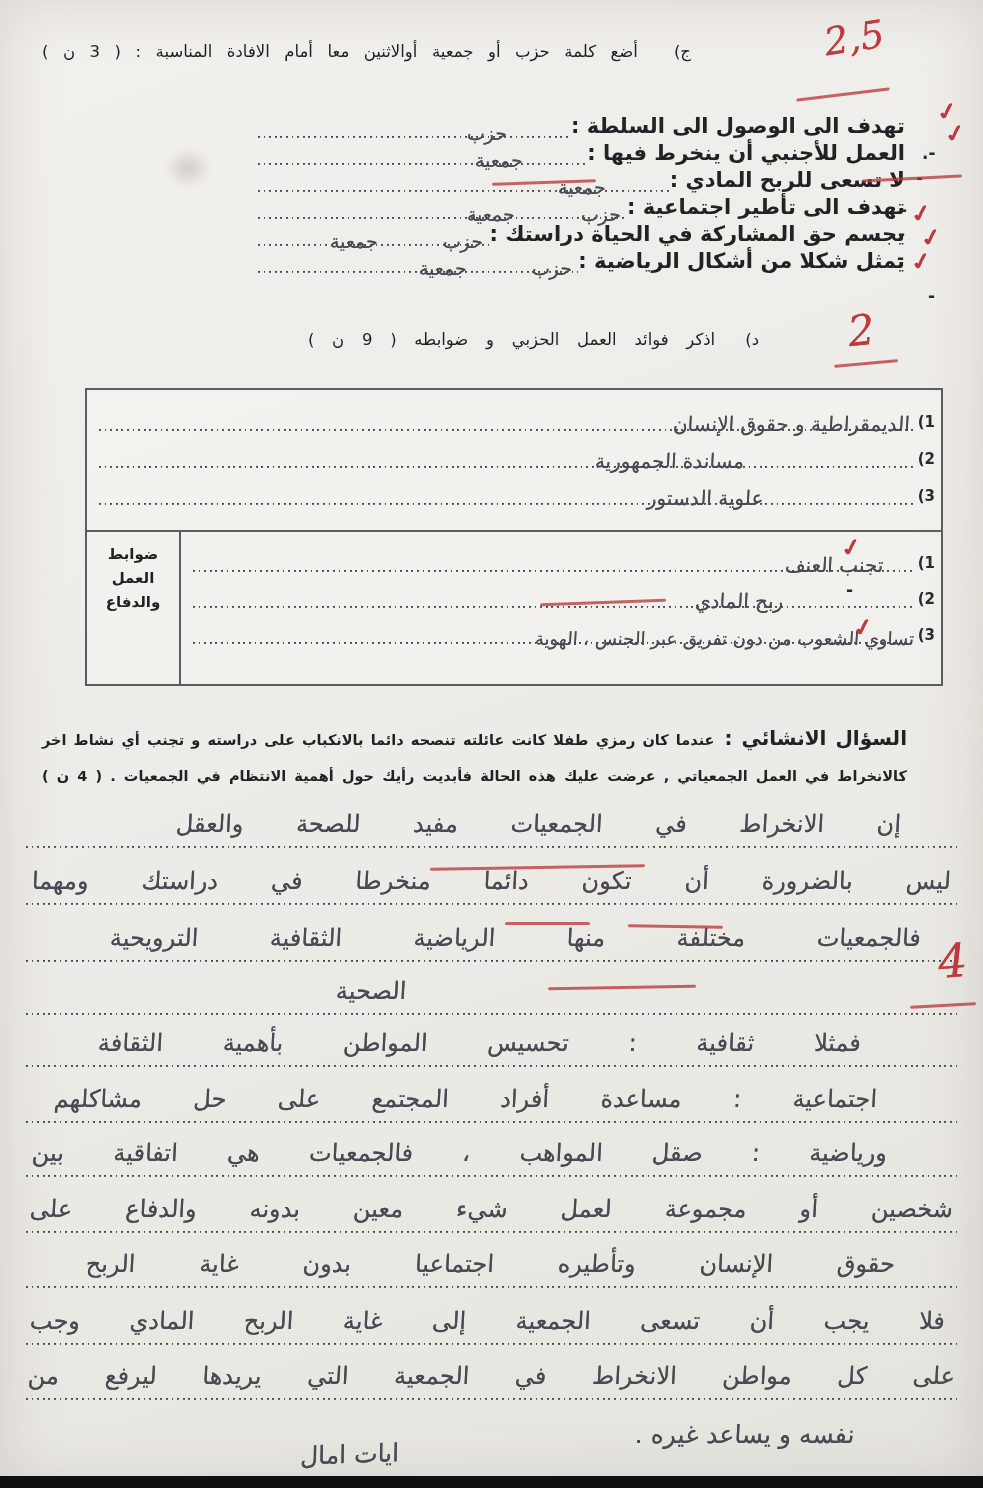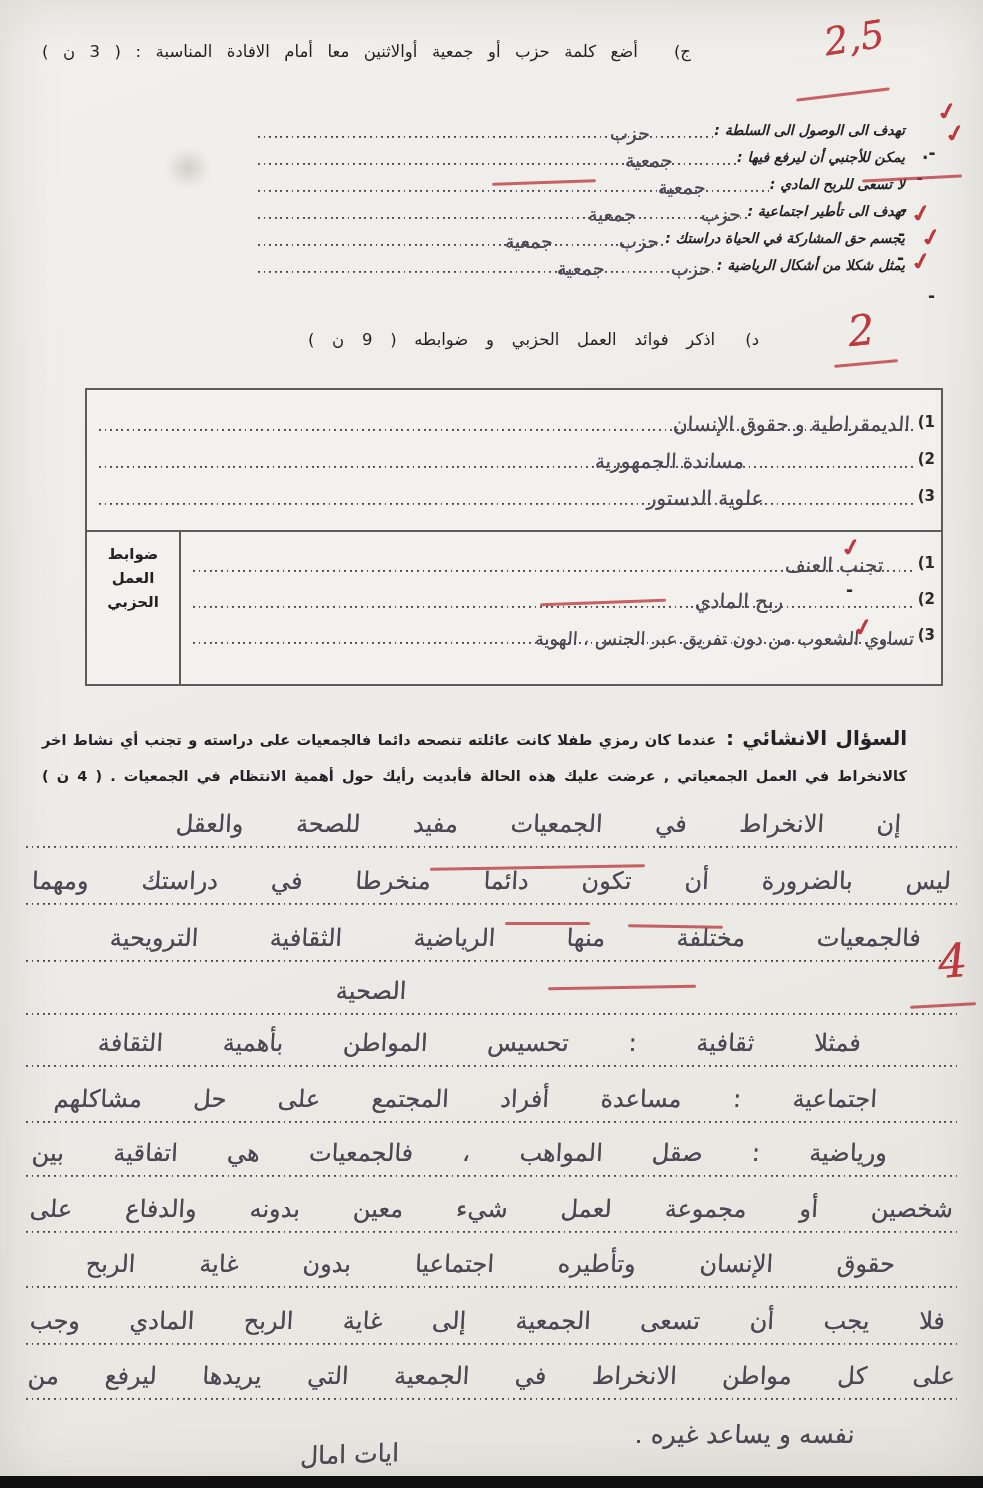--- a/index.html
+++ b/index.html
@@ -44,21 +44,21 @@
   }
   .qc .qlabel{margin-left:36px;}
   .score-c{top:16px;left:824px;font-size:38px;transform:rotate(-9deg);}
   .su-c{top:93px;left:796px;width:94px;transform:rotate(-7deg);}
   
   #c-list{position:absolute;top:111px;left:0;right:0;}
   .c-row{
     position:relative;height:27px;direction:rtl;display:flex;align-items:flex-end;
     padding-right:78px;padding-left:258px;
   }
-  .c-stmt{font-weight:bold;font-size:14px;color:#222226;white-space:nowrap;flex:0 0 auto;font-style:italic;}
+  .c-stmt{font-weight:bold;font-size:21px;color:#222226;white-space:nowrap;flex:0 0 auto;}
   .c-dots{flex:1 1 auto;position:relative;height:100%;}
   .ans{position:absolute;bottom:-6px;font-size:19px;white-space:nowrap;}
   .c-row:nth-child(-n+3) .a0{right:64px;}
   .c-row:nth-child(n+4) .a0{right:6px;}
   .c-row:nth-child(n+4) .a1{right:112px;}
   
   .qd{
     position:absolute;top:330px;right:224px;left:308px;direction:rtl;
     font-size:16.5px;text-align:justify;text-align-last:justify;
   }
@@ -135,21 +135,21 @@
   <div class="rline su-c"></div>
 
   <div id="c-list">
     <div class="c-row">
       <span class="c-stmt">تهدف الى الوصول الى السلطة :</span>
       <span class="c-dots dotline">
         <span class="ans hw a0">حزب</span>
       </span>
     </div>
     <div class="c-row">
-      <span class="c-stmt">يمكن للأجنبي أن ليرفع فيها :</span>
+      <span class="c-stmt">العمل للأجنبي أن ينخرط فيها :</span>
       <span class="c-dots dotline">
         <span class="ans hw a0">جمعية</span>
       </span>
     </div>
     <div class="c-row">
       <span class="c-stmt">لا تسعى للربح المادي :</span>
       <span class="c-dots dotline">
         <span class="ans hw a0">جمعية</span>
       </span>
     </div>
@@ -233,31 +233,31 @@
               <span class="thw hw">ربح المادي</span>
             </span>
         </div>
         <div class="tline">
           <span class="tnum">3)</span>
           <span class="tdots dotline">
               <span class="thw hw">تساوي الشعوب من دون تفريق عبر الجنس ، الهوية</span>
             </span>
         </div>
       </div>
-      <div class="thead">ضوابط العمل الحزبي</div>
+      <div class="thead">ضوابط العمل والدفاع</div>
     </div>
   </div>
 
   <div class="redpen chk" style="top:534px;left:842px;">✓</div>
   <div class="blackmark" style="top:580px;left:846px;">-</div>
   <div class="redpen chk" style="top:614px;left:854px;">✓</div>
   <div class="rline" style="top:601px;left:540px;width:126px;transform:rotate(-2deg);"></div>
 
   <div class="ep1">
-    <span class="etitle">السؤال الانشائي :</span><span>عندما كان رمزي طفلا كانت عائلته تنصحه دائما فالجمعيات على دراسته و تجنب أي نشاط اخر</span>
+    <span class="etitle">السؤال الانشائي :</span><span>عندما كان رمزي طفلا كانت عائلته تنصحه دائما بالانكباب على دراسته و تجنب أي نشاط اخر</span>
   </div>
   <div class="ep2">كالانخراط في العمل الجمعياتي , عرضت عليك هذه الحالة فأبديت رأيك حول أهمية الانتظام في الجمعيات . ( 4 ن )</div>
 
   <div class="eline dotline" id="el1">
       <span class="hw-e hw">إن الانخراط في الجمعيات مفيد للصحة والعقل</span>
     </div>
   <div class="eline dotline" id="el2">
       <span class="hw-e hw">ليس بالضرورة أن تكون دائما منخرطا في دراستك ومهما</span>
     </div>
   <div class="eline dotline" id="el3">

